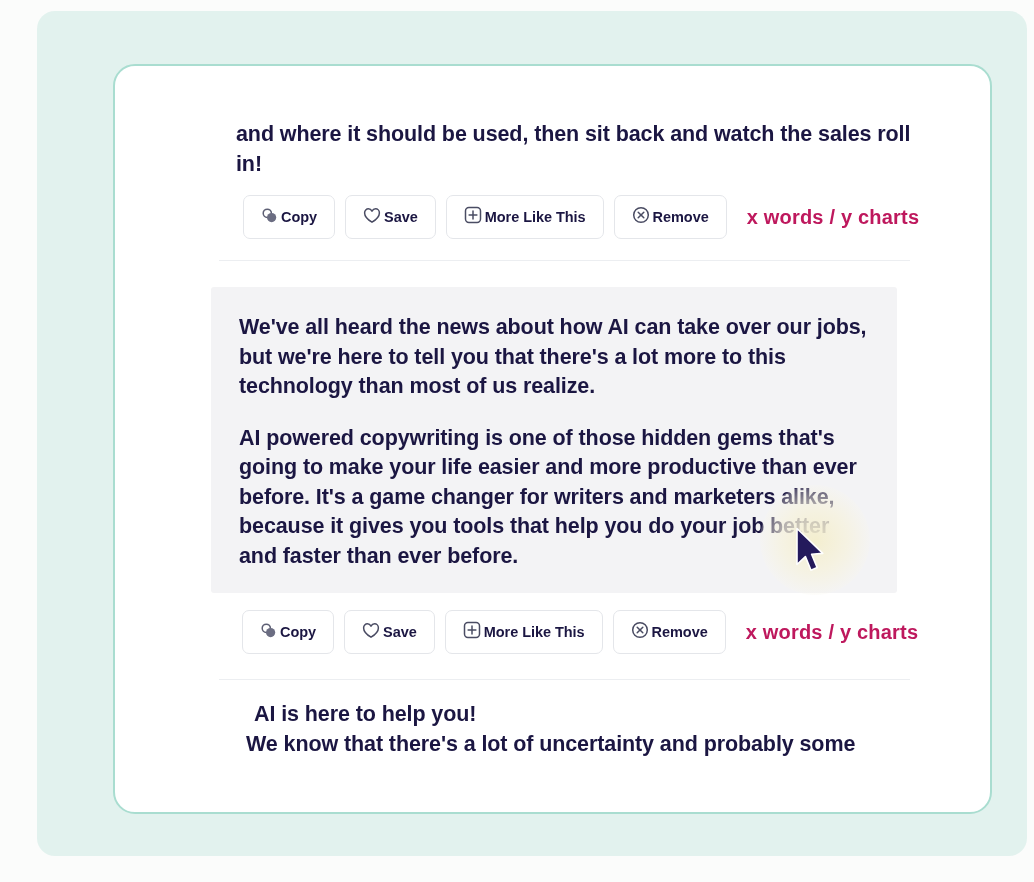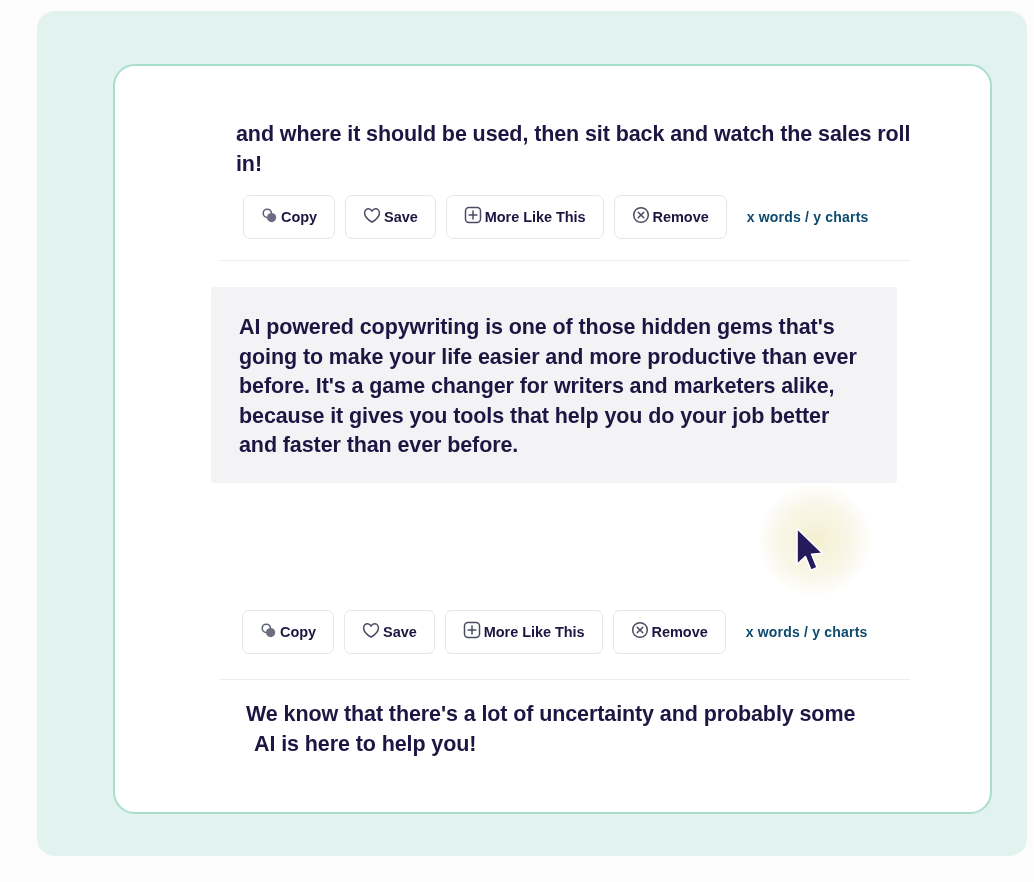--- a/index.html
+++ b/index.html
@@ -99,22 +99,22 @@
   .action-btn .btn-label {
     color: #1b1642;
     font-size: 14.5px;
     font-weight: bold;
     letter-spacing: -0.05px;
   }
 
   .icon { display: block; flex: none; }
 
   .meta-text {
-    color: #0c4a6e;
-    font-size: 14px;
+    color: #be185d;
+    font-size: 20px;
     font-weight: bold;
     letter-spacing: 0.2px;
     margin-left: 10px;
     white-space: nowrap;
   }
 
   
   #highlight-block {
     position: absolute;
     left: 96px;
@@ -208,20 +208,21 @@
           </span>
           <span class="btn-label">Remove</span>
         </div>
 
         <span class="meta-text">x words / y charts</span>
       </div>
 
       <div id="divider-top" class="divider"></div>
 
       <div id="highlight-block">
+        <p class="para">We've all heard the news about how AI can take over our jobs, but we're here to tell you that there's a lot more to this technology than most of us realize.</p>
         <p class="para">AI powered copywriting is one of those hidden gems that's going to make your life easier and more productive than ever before. It's a game changer for writers and marketers alike, because it gives you tools that help you do your job better and faster than ever before.</p>
       </div>
 
       <div id="action-row-2" class="action-row">
 
         <div class="action-btn">
           <span class="icon">
             <svg width="17" height="17" viewBox="0 0 17 17" aria-hidden="true">
               <circle cx="6.3" cy="6.3" r="4.1" fill="none" stroke="#5d5f74" stroke-width="1.5"></circle>
               <circle cx="10.6" cy="10.6" r="4.6" fill="#6b6d82"></circle>
@@ -260,22 +261,22 @@
           </span>
           <span class="btn-label">Remove</span>
         </div>
 
         <span class="meta-text">x words / y charts</span>
       </div>
 
       <div id="divider-bottom" class="divider"></div>
 
       <div id="bottom-paragraph">
+        <div class="para line-indent">AI is here to help you!</div>
         <div class="para">We know that there's a lot of uncertainty and probably some</div>
-        <div class="para line-indent">AI is here to help you!</div>
       </div>
 
     </div>
   </div>
 </div>
 
 <div id="cursor-glow"></div>
 
 <div id="mouse-cursor">
   <svg width="34" height="50" viewBox="0 0 34 50" aria-hidden="true">

